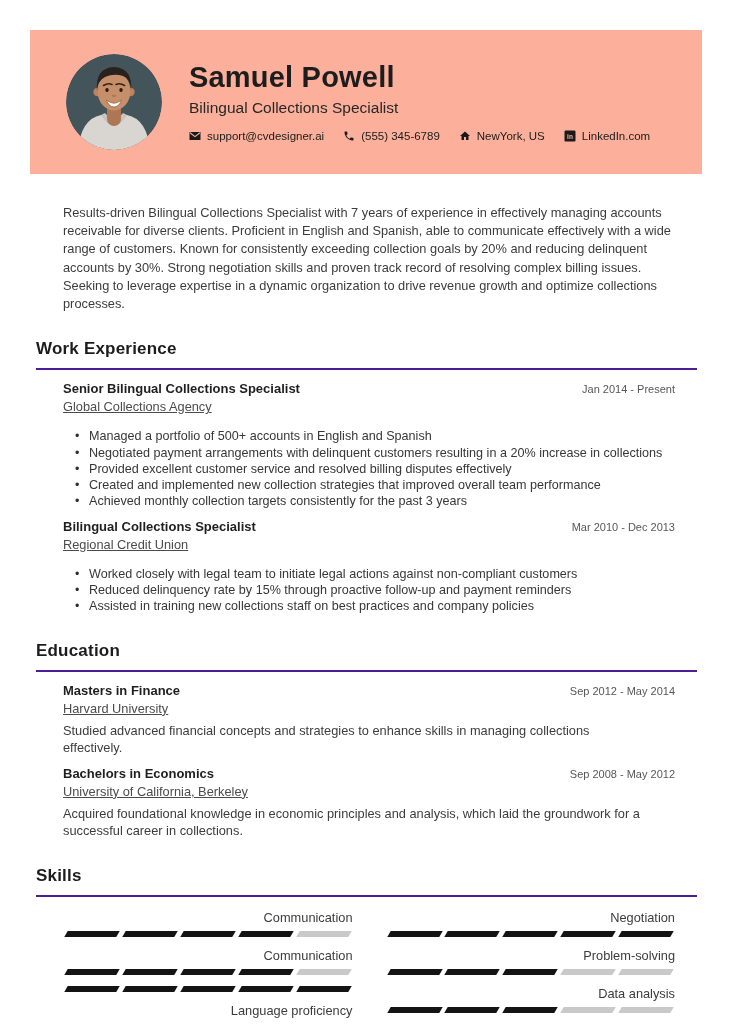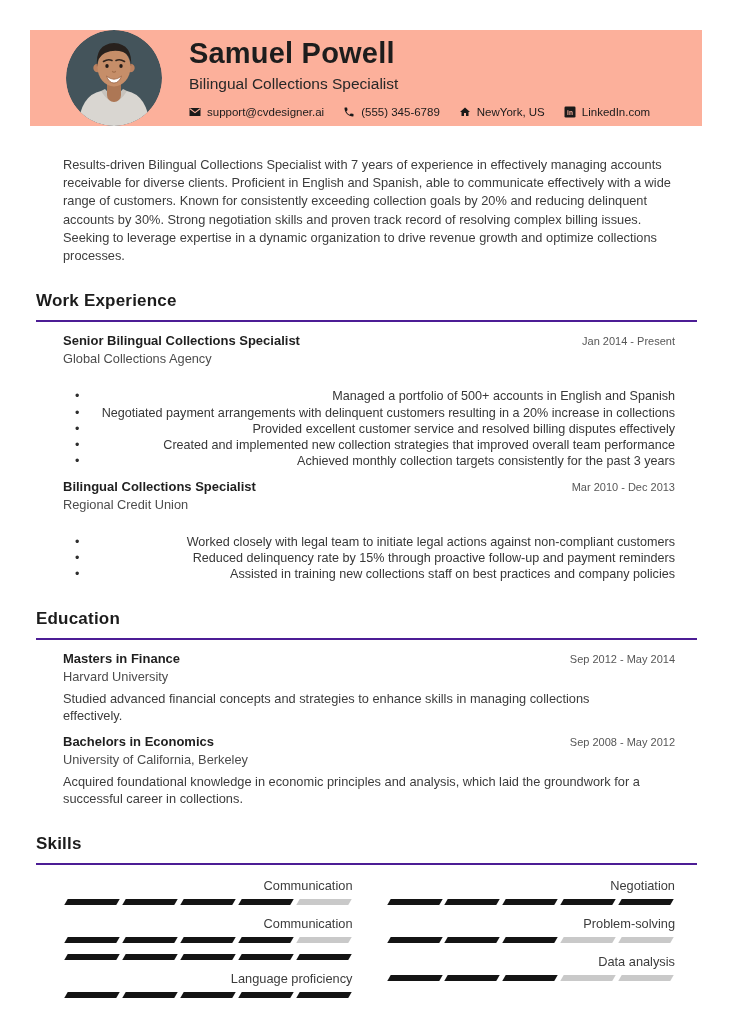--- a/index.html
+++ b/index.html
@@ -6,21 +6,21 @@
   html,body { width:730px; background:#ffffff; }
   body {
     height:1024px;
     font-family:"Liberation Sans", sans-serif;
     color:#3e3e3e;
     overflow:hidden;
   }
   
   .hero {
     margin:30px 28px 0 30px;
-    height:96px;
+    height:144px;
     background:#fcb09b;
     display:flex;
     align-items:center;
   }
   .avatar {
     width:96px; height:96px;
     border-radius:50%;
     overflow:hidden;
     margin-left:36px;
     flex:none;
@@ -85,25 +85,25 @@
   }
   .entry-date {
     font-size:11px;
     color:#575757;
     white-space:nowrap;
   }
   .entry-sub {
     font-size:12.8px;
     color:#4c4c4c;
     margin-top:3px;
+    text-decoration:underline;
   }
   ul.bullets {
     list-style:none;
-    margin:22px 0 3px 0;
-    text-align:right;
+    margin:14px 0 3px 0;
   }
   .bullets li {
     font-size:12.6px;
     line-height:16.3px;
     color:#373737;
     position:relative;
     padding-left:26px;
   }
   .bullets li::before {
     content:"\2022";

